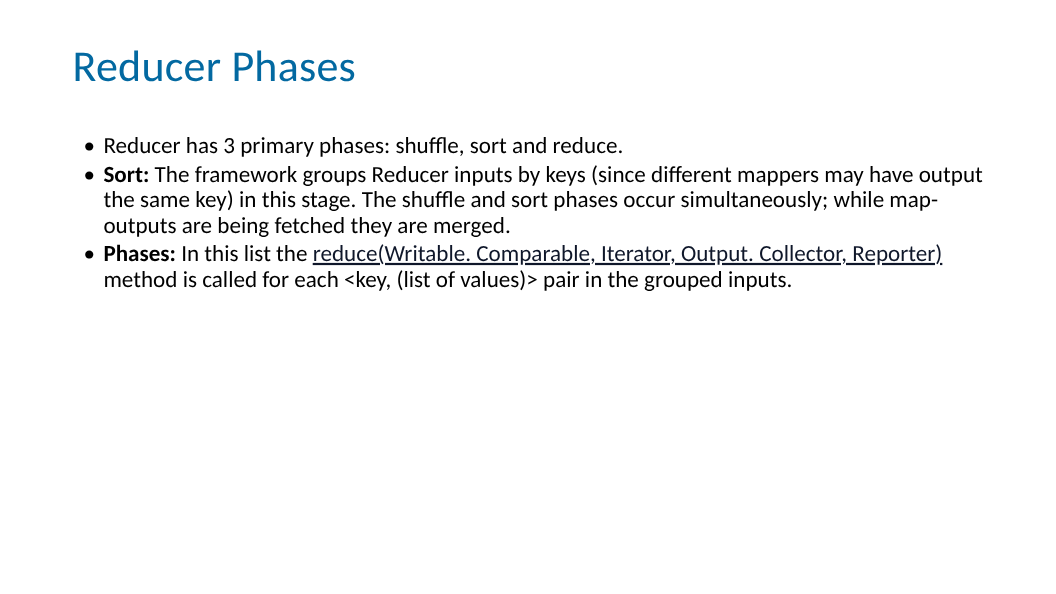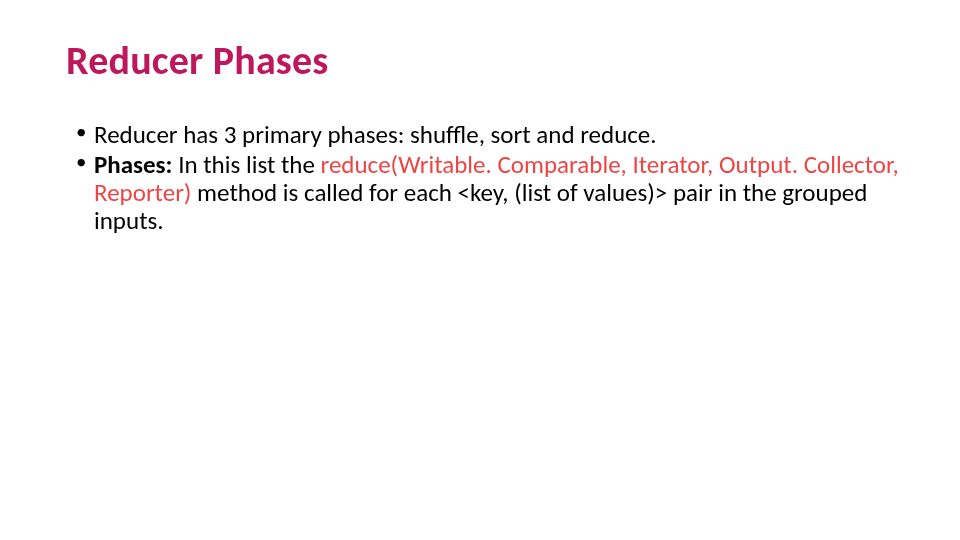--- a/index.html
+++ b/index.html
@@ -12,58 +12,62 @@
     color: #000000;
   }
   .slide {
     box-sizing: border-box;
     width: 960px;
     height: 540px;
     padding: 36px 60px 0 66px;
   }
   .title {
     font-size: 40px;
-    font-weight: 700;
-    color: #be185d;
+    font-weight: 400;
+    color: #0369a1;
     margin: 0 0 36px 0;
     letter-spacing: 0.2px;
   }
   ul.bullets {
     list-style: none;
     padding: 0;
     margin: 16px 0 0 10px;
-    font-size: 25px;
+    font-size: 21px;
     line-height: 1.12;
     color: #000;
   }
   ul.bullets > li {
     position: relative;
     padding-left: 18px;
     margin: 0 0 2px 0;
   }
   ul.bullets > li::before {
     content: "•";
     position: absolute;
     left: 0;
     top: 0;
     font-size: 21px;
     color: #000;
   }
   .b { font-weight: 700; }
   .link {
-    color: #ef4444;
+    color: #0f172a;
+    text-decoration: underline;
   }
 </style>
 </head>
 <body>
 
 <div class="slide">
   <h1 class="title">Reducer Phases</h1>
 
   <ul class="bullets">
     <li>
       <span>Reducer has 3 primary phases: shuffle, sort and reduce.</span>
     </li>
     <li>
+      <span class="b">Sort:</span><span>  The framework groups Reducer inputs by keys (since different mappers may have output the same key) in this stage.  The shuffle and sort phases occur simultaneously; while map-outputs are being fetched they are merged.</span>
+    </li>
+    <li>
       <span class="b">Phases:</span><span> In this list the </span><span class="link">reduce(Writable. Comparable, Iterator, Output. Collector, Reporter)</span><span> method is called for each &lt;key, (list of values)&gt; pair in the grouped inputs.</span>
     </li>
   </ul>
 </div>
 
 </body></html>

